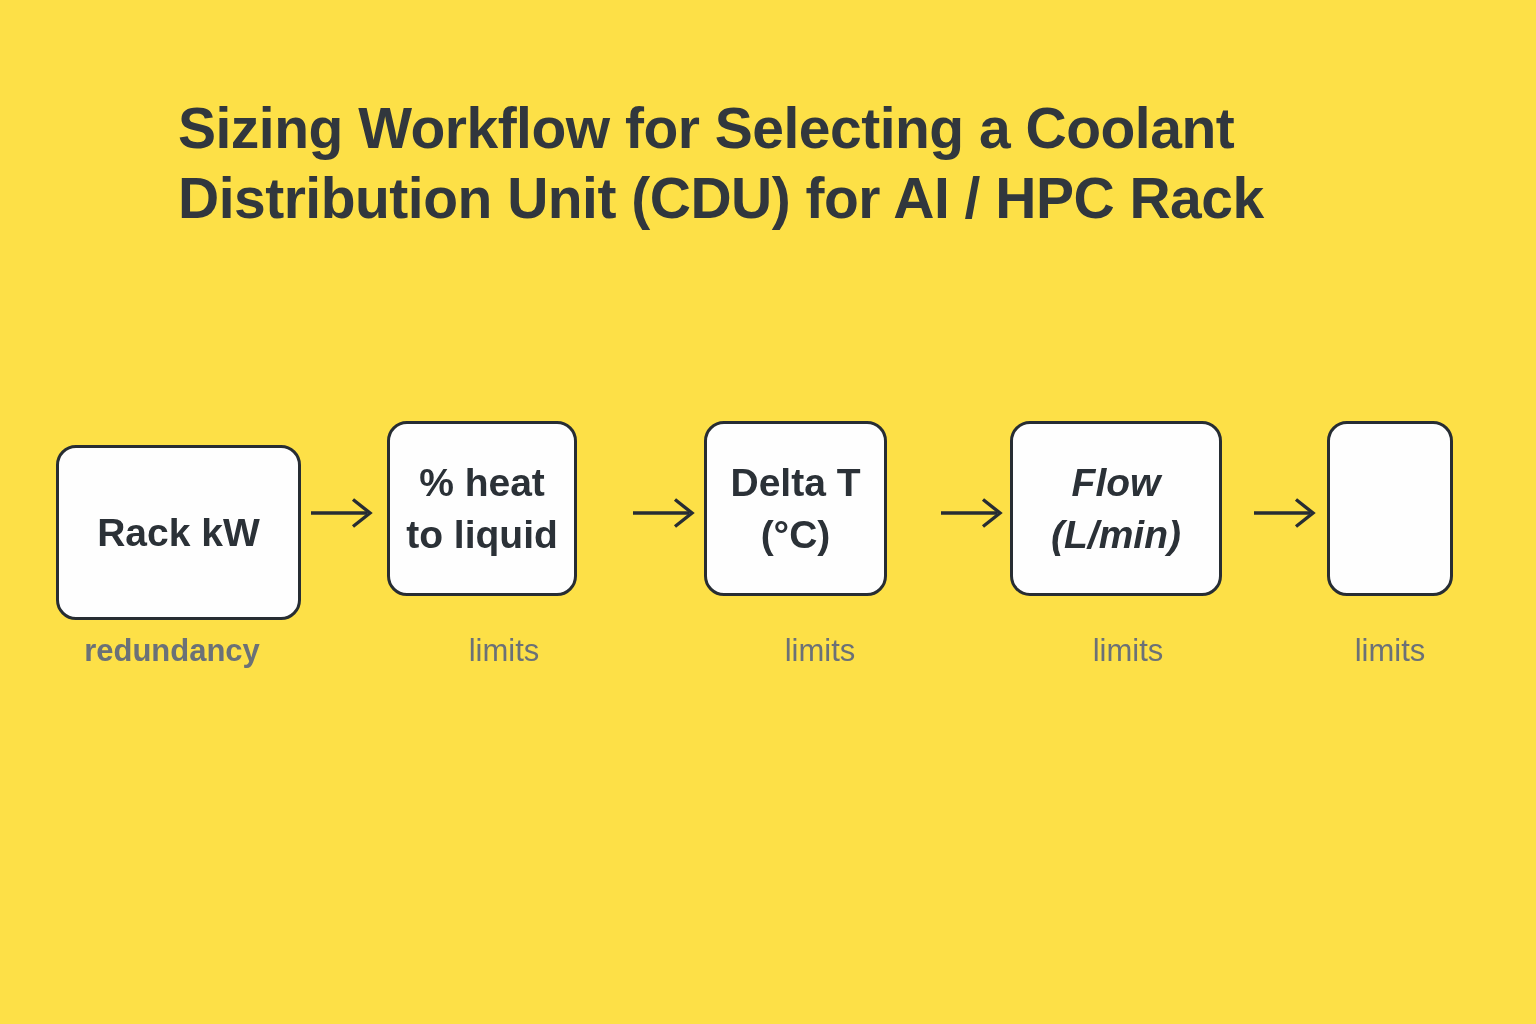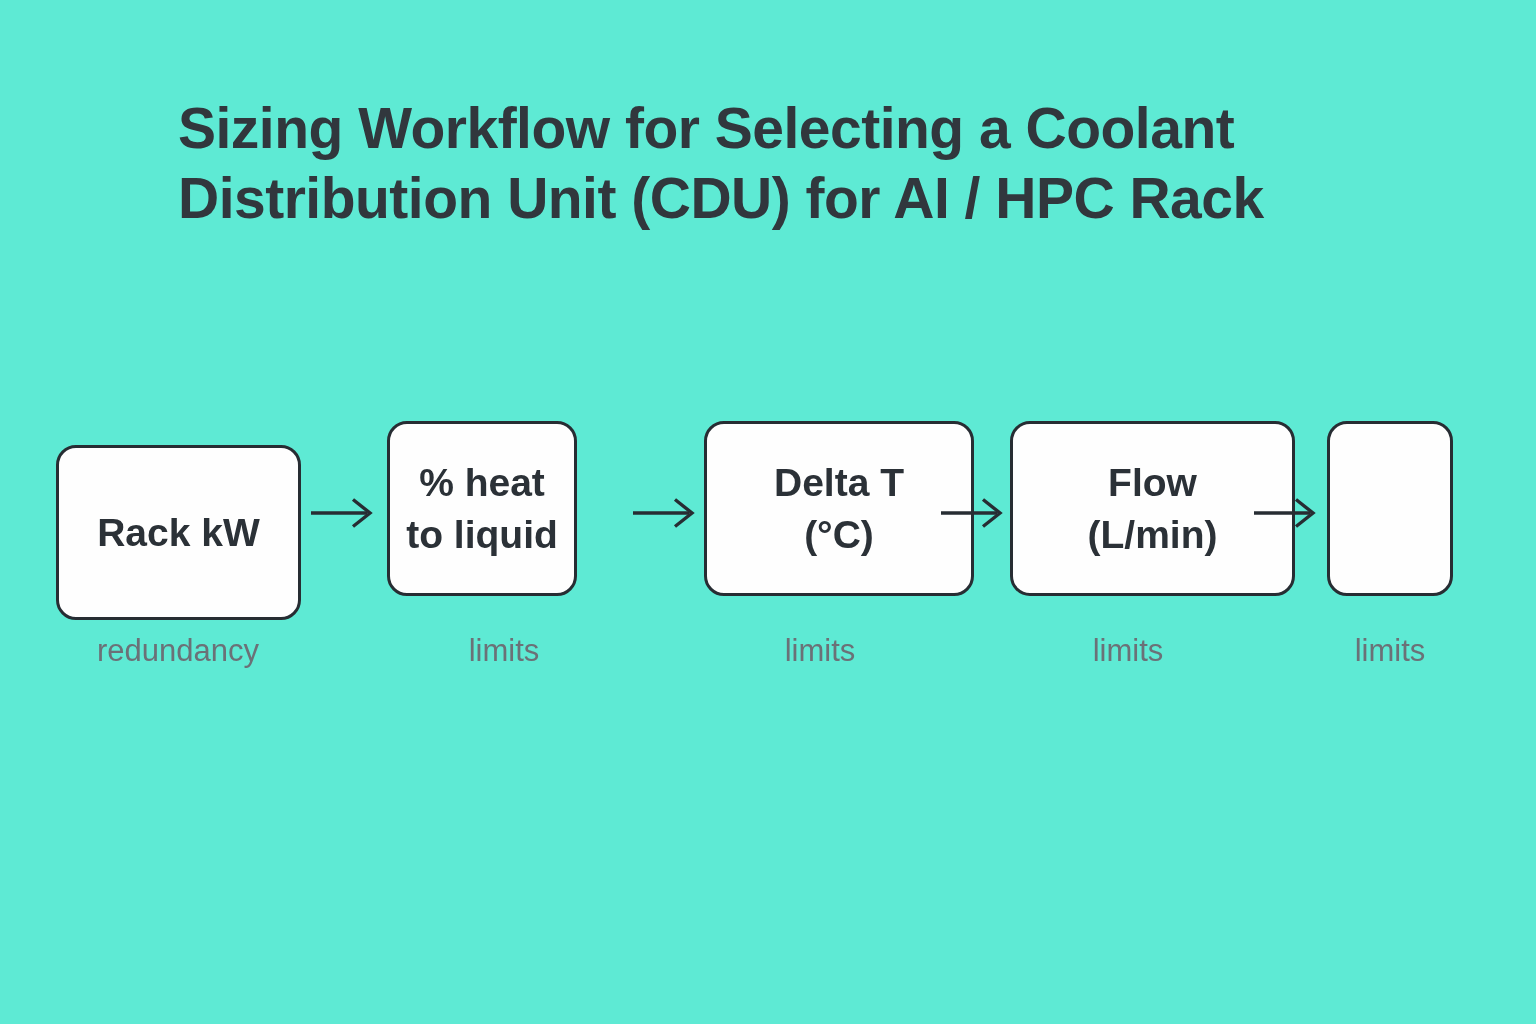--- a/index.html
+++ b/index.html
@@ -1,20 +1,20 @@
 <!DOCTYPE html>
 <html><head>
 <meta charset="utf-8">
 <style>
   html, body { margin: 0; padding: 0; }
   .canvas {
     position: relative;
     width: 1536px;
     height: 1024px;
-    background: #5eead4;
+    background: #fde047;
     font-family: "Liberation Sans", sans-serif;
     overflow: hidden;
   }
 
   .title {
     position: absolute;
     left: 178px;
     top: 93px;
     color: #31373d;
     font-size: 57px;
@@ -37,22 +37,22 @@
     align-items: center;
     justify-content: center;
     color: #2b3137;
     font-size: 39px;
     font-weight: 700;
     line-height: 52px;
     text-align: center;
   }
   .node-1 { left: 56px;   width: 245px; margin-top: 24px; }
   .node-2 { left: 387px;  width: 190px; }
-  .node-3 { left: 704px;  width: 270px; }
-  .node-4 { left: 1010px; width: 285px; }
+  .node-3 { left: 704px;  width: 183px; }
+  .node-4 { left: 1010px; width: 212px; font-style: italic; }
   .node-5 { left: 1327px; width: 126px; }
 
   .arrow {
     position: absolute;
     top: 496px;
     width: 64px;
     height: 34px;
   }
   .arrow-1 { left: 310px; }
   .arrow-2 { left: 632px; }
@@ -68,21 +68,21 @@
   .caption {
     position: absolute;
     top: 633px;
     transform: translateX(-50%);
     color: #6b7177;
     font-size: 31px;
     font-weight: 400;
     line-height: 36px;
     white-space: nowrap;
   }
-  .caption-1 { left: 178px; }
+  .caption-1 { left: 172px; font-weight: bold; }
   .caption-2 { left: 504px; }
   .caption-3 { left: 820px; }
   .caption-4 { left: 1128px; }
   .caption-5 { left: 1390px; }
 </style>
 </head>
 <body>
 
 <div class="canvas">
 

